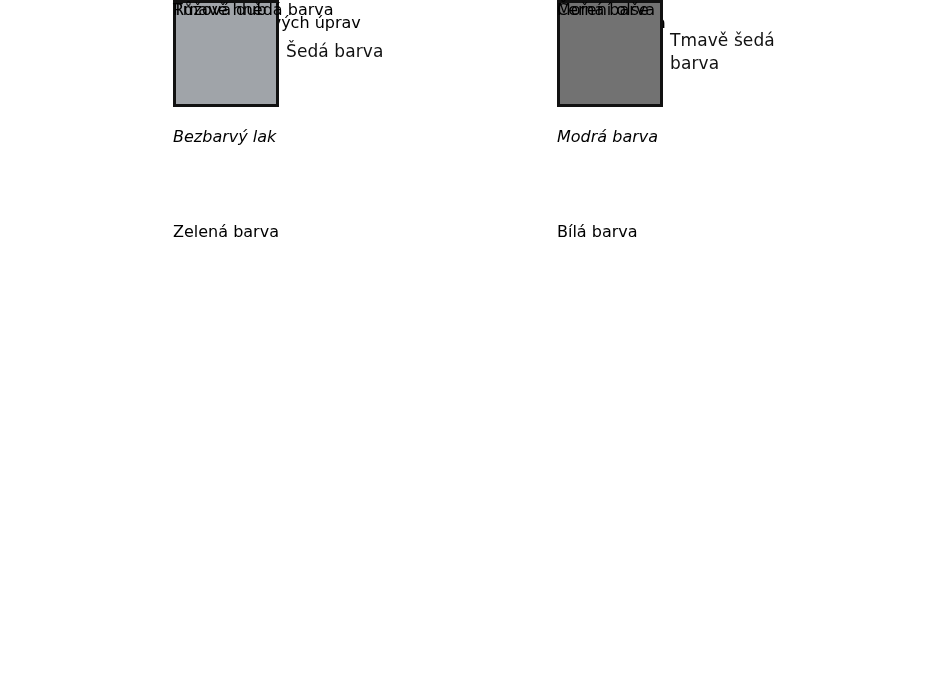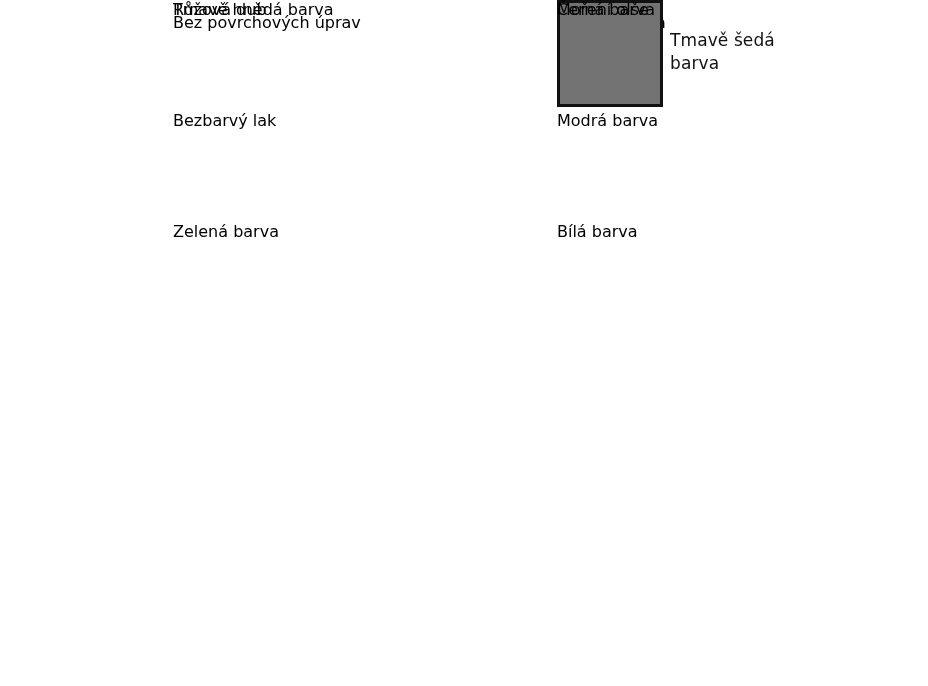--- a/index.html
+++ b/index.html
@@ -33,21 +33,21 @@
   .finish-column.col-right { left: 557px; }
 
   
   .finish-item {
     position: absolute;
     left: 0;
     width: 420px;
     height: 103px;
   }
   .finish-item.r0 { top: 13px;  }
-  .finish-item.r1 { top: 111px; }
+  .finish-item.r1 { top: 127px; font-style: italic; }
   .finish-item.r2 { top: 222px; }
   .finish-item.r3 { top": 0; top: 348px; }
   .finish-item.r4 { top: 458px; }
   .finish-item.r5 { top: 568px; }
 
   .col-right .finish-item.r0 { top: 15px;  }
   .col-right .finish-item.r1 { top: 127px; }
   .col-right .finish-item.r2 { top: 238px; }
   .col-right .finish-item.r3 { top: 348px; }
   .col-right .finish-item.r4 { top: 458px; }
@@ -156,20 +156,24 @@
     <div class="finish-item r1">
       <div class="swatch wood-lacquer"></div>
       <div class="finish-label">Bezbarvý lak</div>
     </div>
 
     <div class="finish-item r2">
       <div class="swatch" style="background-color:#BDCFAB"></div>
       <div class="finish-label">Zelená barva</div>
     </div>
 
+    <div class="finish-item r3">
+      <div class="swatch" style="background-color:#A0A4A9"></div>
+      <div class="finish-label">Šedá barva</div>
+    </div>
 
     <div class="finish-item r4">
       <div class="swatch" style="background-color:#4E4243"></div>
       <div class="finish-label">Tmavě hnědá
 barva</div>
     </div>
 
     <div class="finish-item r5">
       <div class="swatch wood-oak"></div>
       <div class="finish-label">Růžová dub</div>

